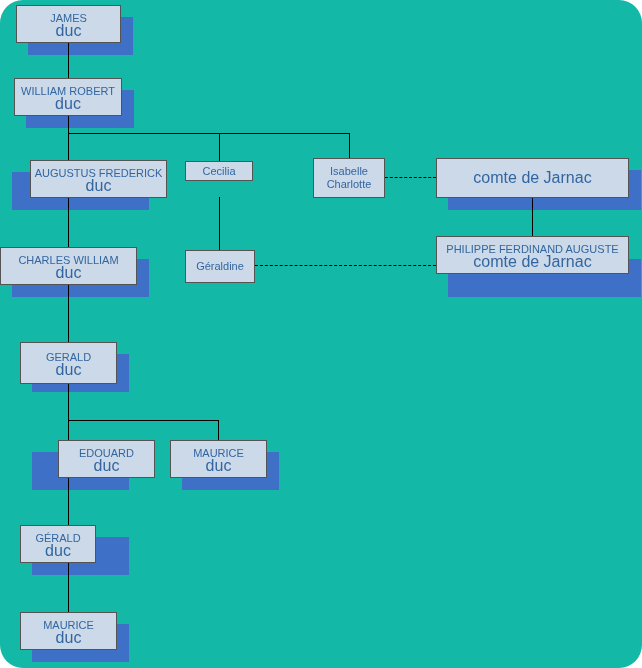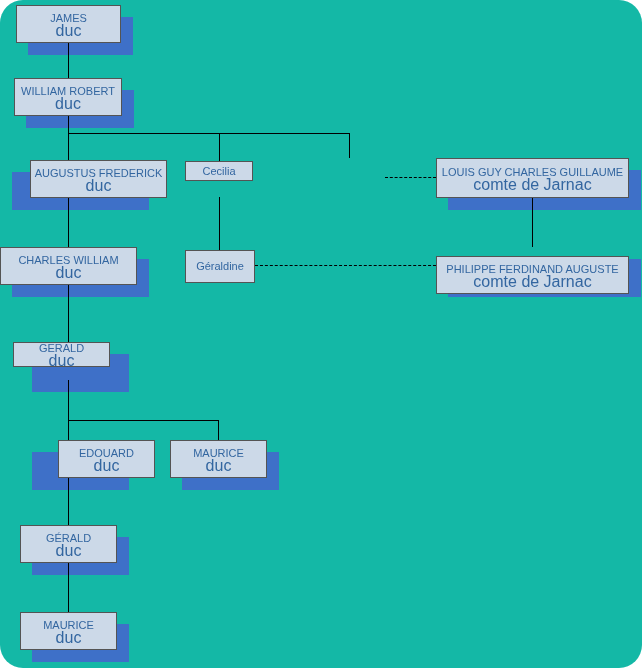--- a/index.html
+++ b/index.html
@@ -77,48 +77,50 @@
       <div class="node-name">WILLIAM ROBERT</div>
       <div class="node-title">duc</div>
     </div>
     <div class="node" style="left: 0px; top: 160px; width: 137px; height: 38px; margin-left: 30px;">
       <div class="node-name">AUGUSTUS FREDERICK</div>
       <div class="node-title">duc</div>
     </div>
     <div class="node" style="left: 185px; top: 161px; width: 68px; height: 20px;">
       <div class="node-name">Cecilia</div>
     </div>
+    <div class="node" style="left: 313px; top: 158px; width: 72px; height: 40px;">
+      <div class="node-name">Isabelle Charlotte</div>
+    </div>
     <div class="node" style="left: 436px; top: 158px; width: 193px; height: 40px;">
-      <div class="node-name">LOUIS GUY CHARLES GUILLAUME</div>
       <div class="node-title">comte de Jarnac</div>
     </div>
     <div class="node" style="left: 0px; top: 247px; width: 137px; height: 38px;">
       <div class="node-name">CHARLES WILLIAM</div>
       <div class="node-title">duc</div>
     </div>
     <div class="node" style="left: 185px; top: 250px; width: 70px; height: 33px;">
       <div class="node-name">Géraldine</div>
     </div>
-    <div class="node" style="left: 436px; top: 256px; width: 193px; height: 38px;">
+    <div class="node" style="left: 436px; top: 236px; width: 193px; height: 38px;">
       <div class="node-name">PHILIPPE FERDINAND AUGUSTE</div>
       <div class="node-title">comte de Jarnac</div>
     </div>
-    <div class="node" style="left: 13px; top: 342px; width: 97px; height: 25px;">
+    <div class="node" style="left: 20px; top: 342px; width: 97px; height: 42px;">
       <div class="node-name">GERALD</div>
       <div class="node-title">duc</div>
     </div>
     <div class="node" style="left: 20px; top: 440px; width: 97px; height: 38px; margin-left: 38px;">
       <div class="node-name">EDOUARD</div>
       <div class="node-title">duc</div>
     </div>
     <div class="node" style="left: 170px; top: 440px; width: 97px; height: 38px;">
       <div class="node-name">MAURICE</div>
       <div class="node-title">duc</div>
     </div>
-    <div class="node" style="left: 20px; top: 525px; width: 97px; height: 38px;">
+    <div class="node" style="left: 20px; top: 525px; width: 76px; height: 38px;">
       <div class="node-name">GÉRALD</div>
       <div class="node-title">duc</div>
     </div>
     <div class="node" style="left: 20px; top: 612px; width: 97px; height: 38px;">
       <div class="node-name">MAURICE</div>
       <div class="node-title">duc</div>
     </div>
   </div>
 
 </body></html>

